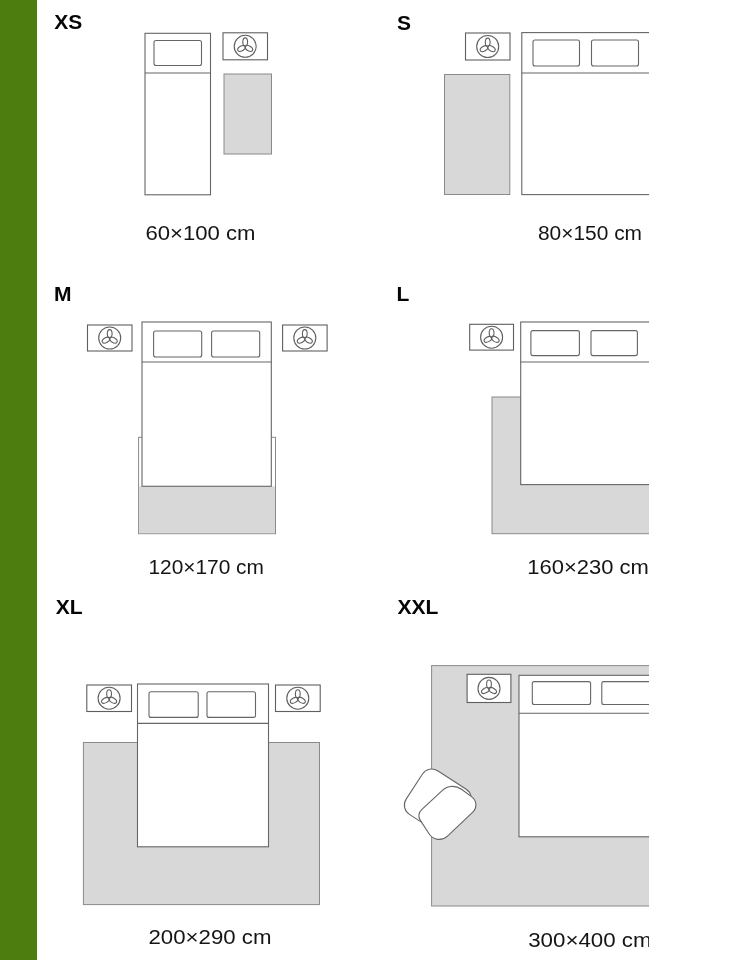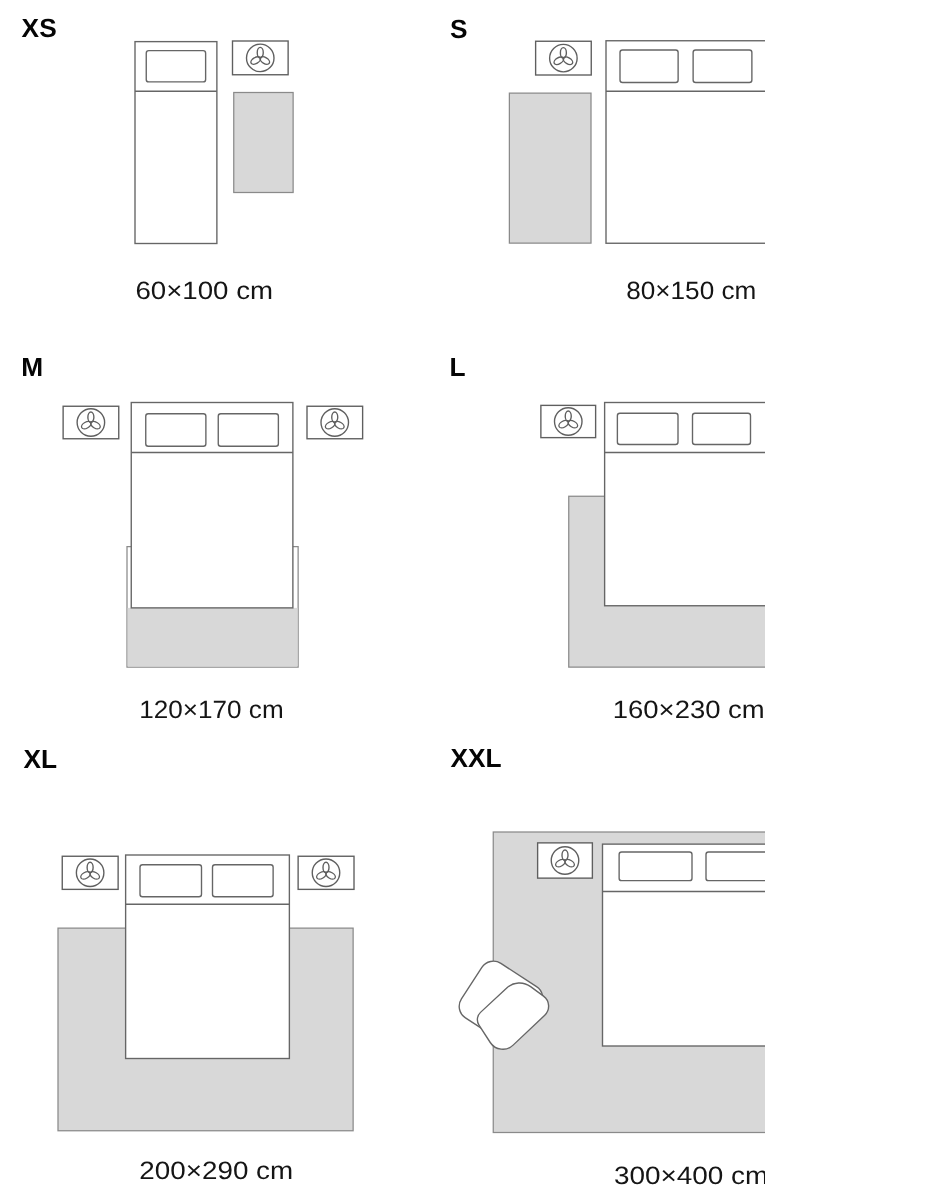--- a/index.html
+++ b/index.html
@@ -1,16 +1,16 @@
 <!DOCTYPE html>
 <html><head>
 <meta charset="utf-8">
 <style>
   html,body{margin:0;padding:0;background:#fff;}
-  .wrap{position:relative;width:612px;height:960px;background:#4d7c0f;overflow:hidden;}
+  .wrap{position:relative;width:612px;height:960px;background:#4d7c0f;overflow:hidden;padding-left:37px;}
   svg text{font-family:"Liberation Sans",sans-serif;}
   .dim{font-size:20px;fill:#151515;}
   .lbl{font-size:21px;font-weight:bold;fill:#050505;}
 </style>
 </head>
 <body>
 
 <div class="wrap">
 <svg width="740" height="960" viewBox="0 0 740 960">
 <defs>

